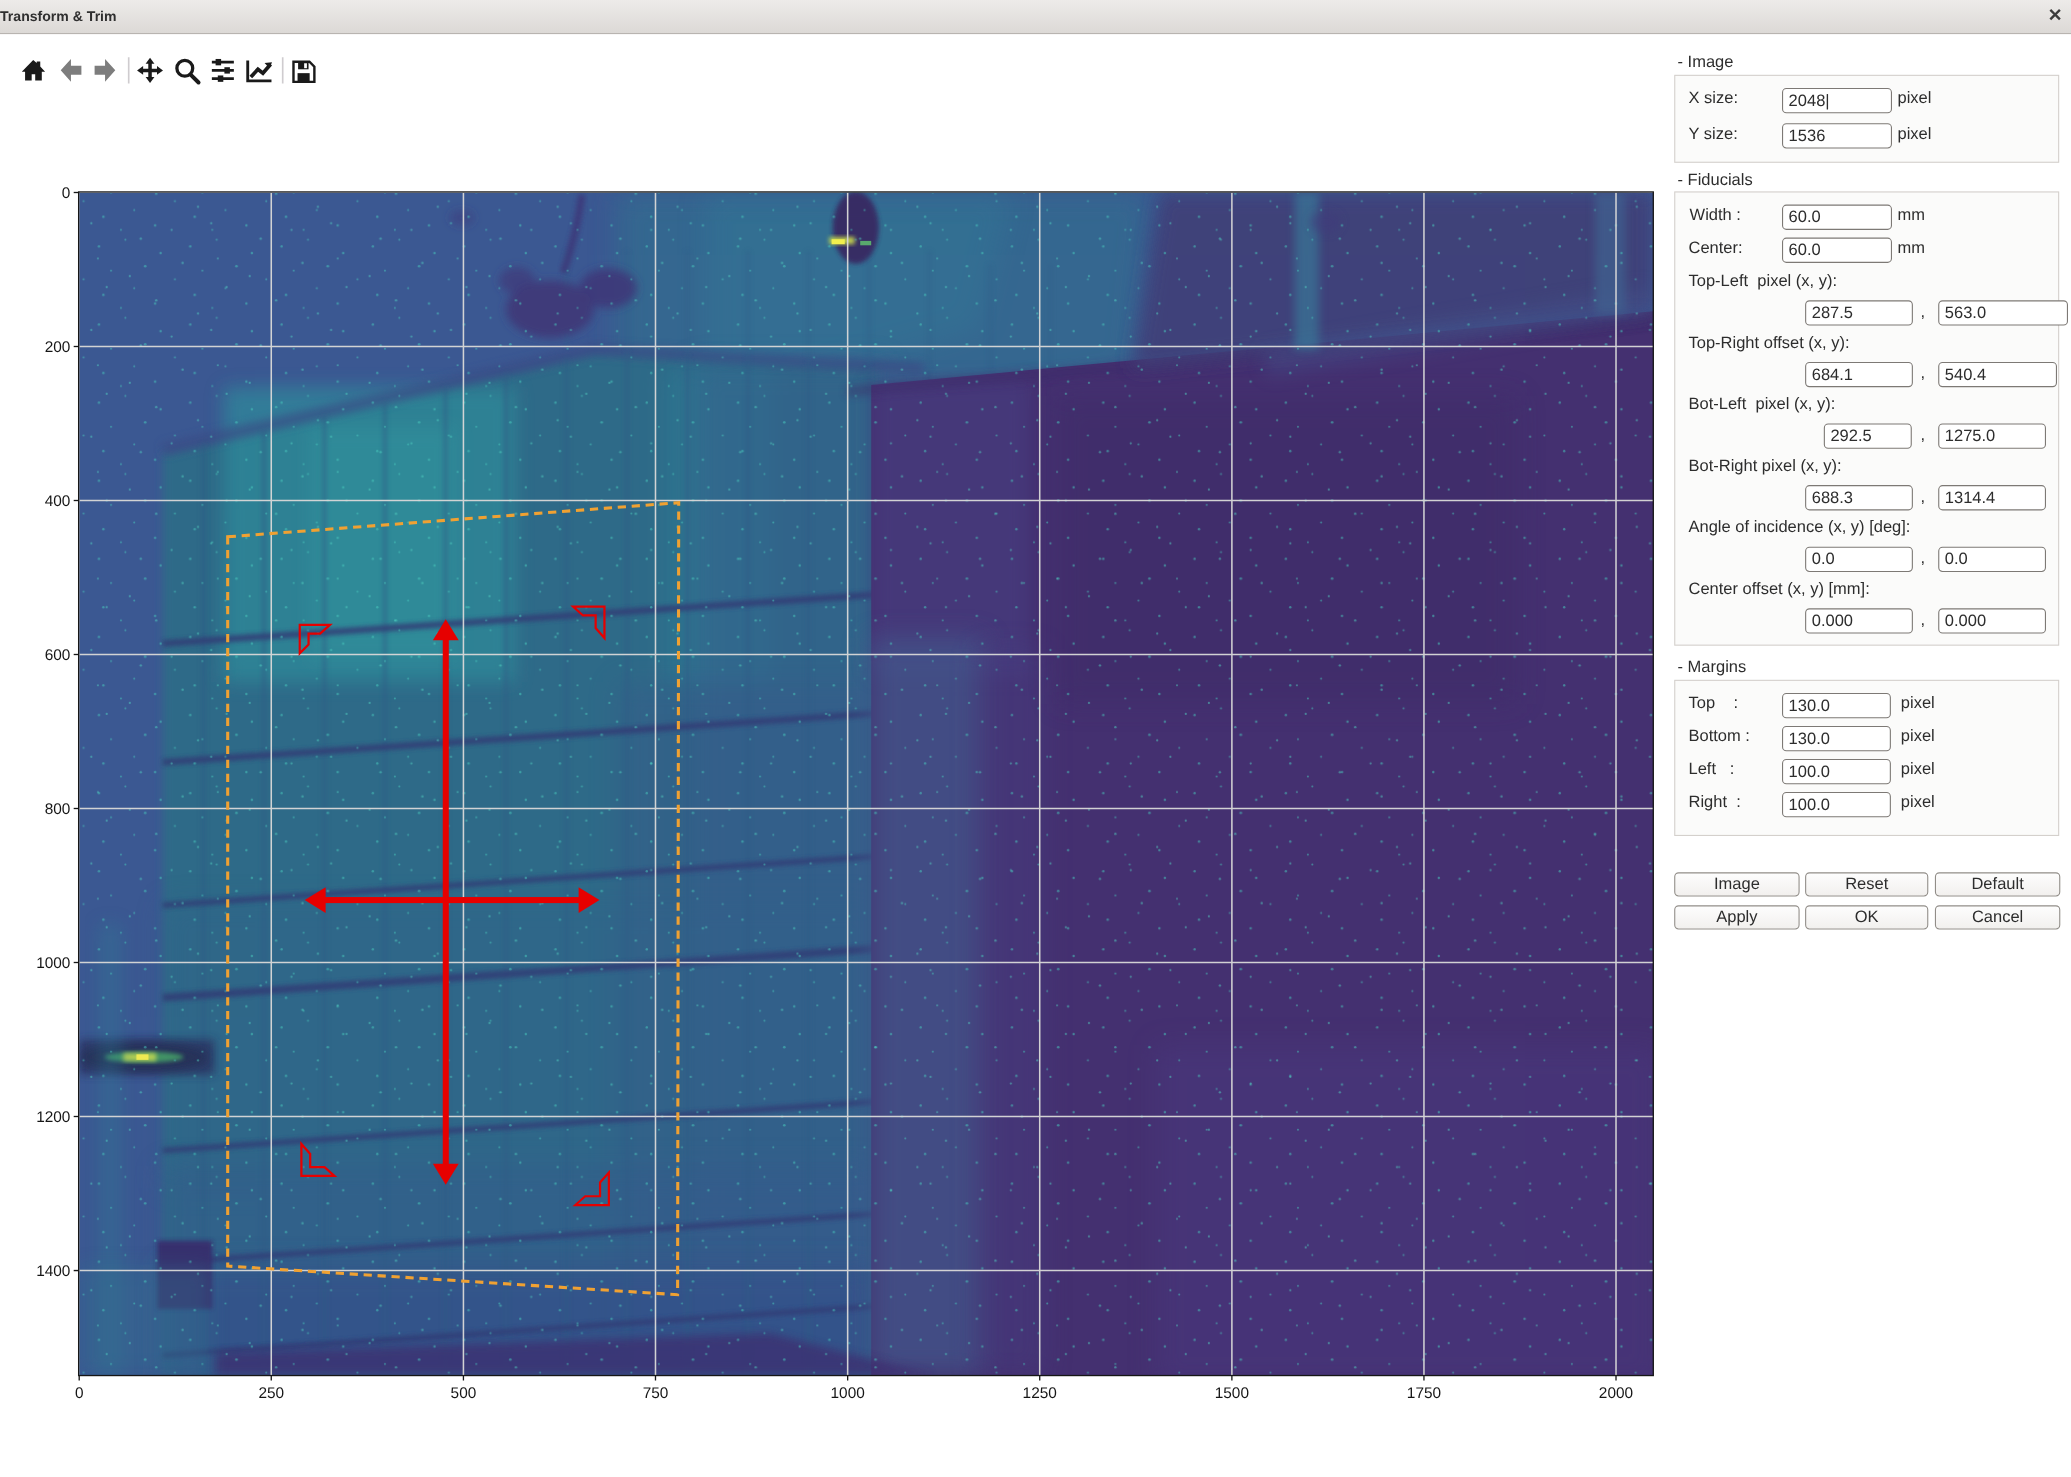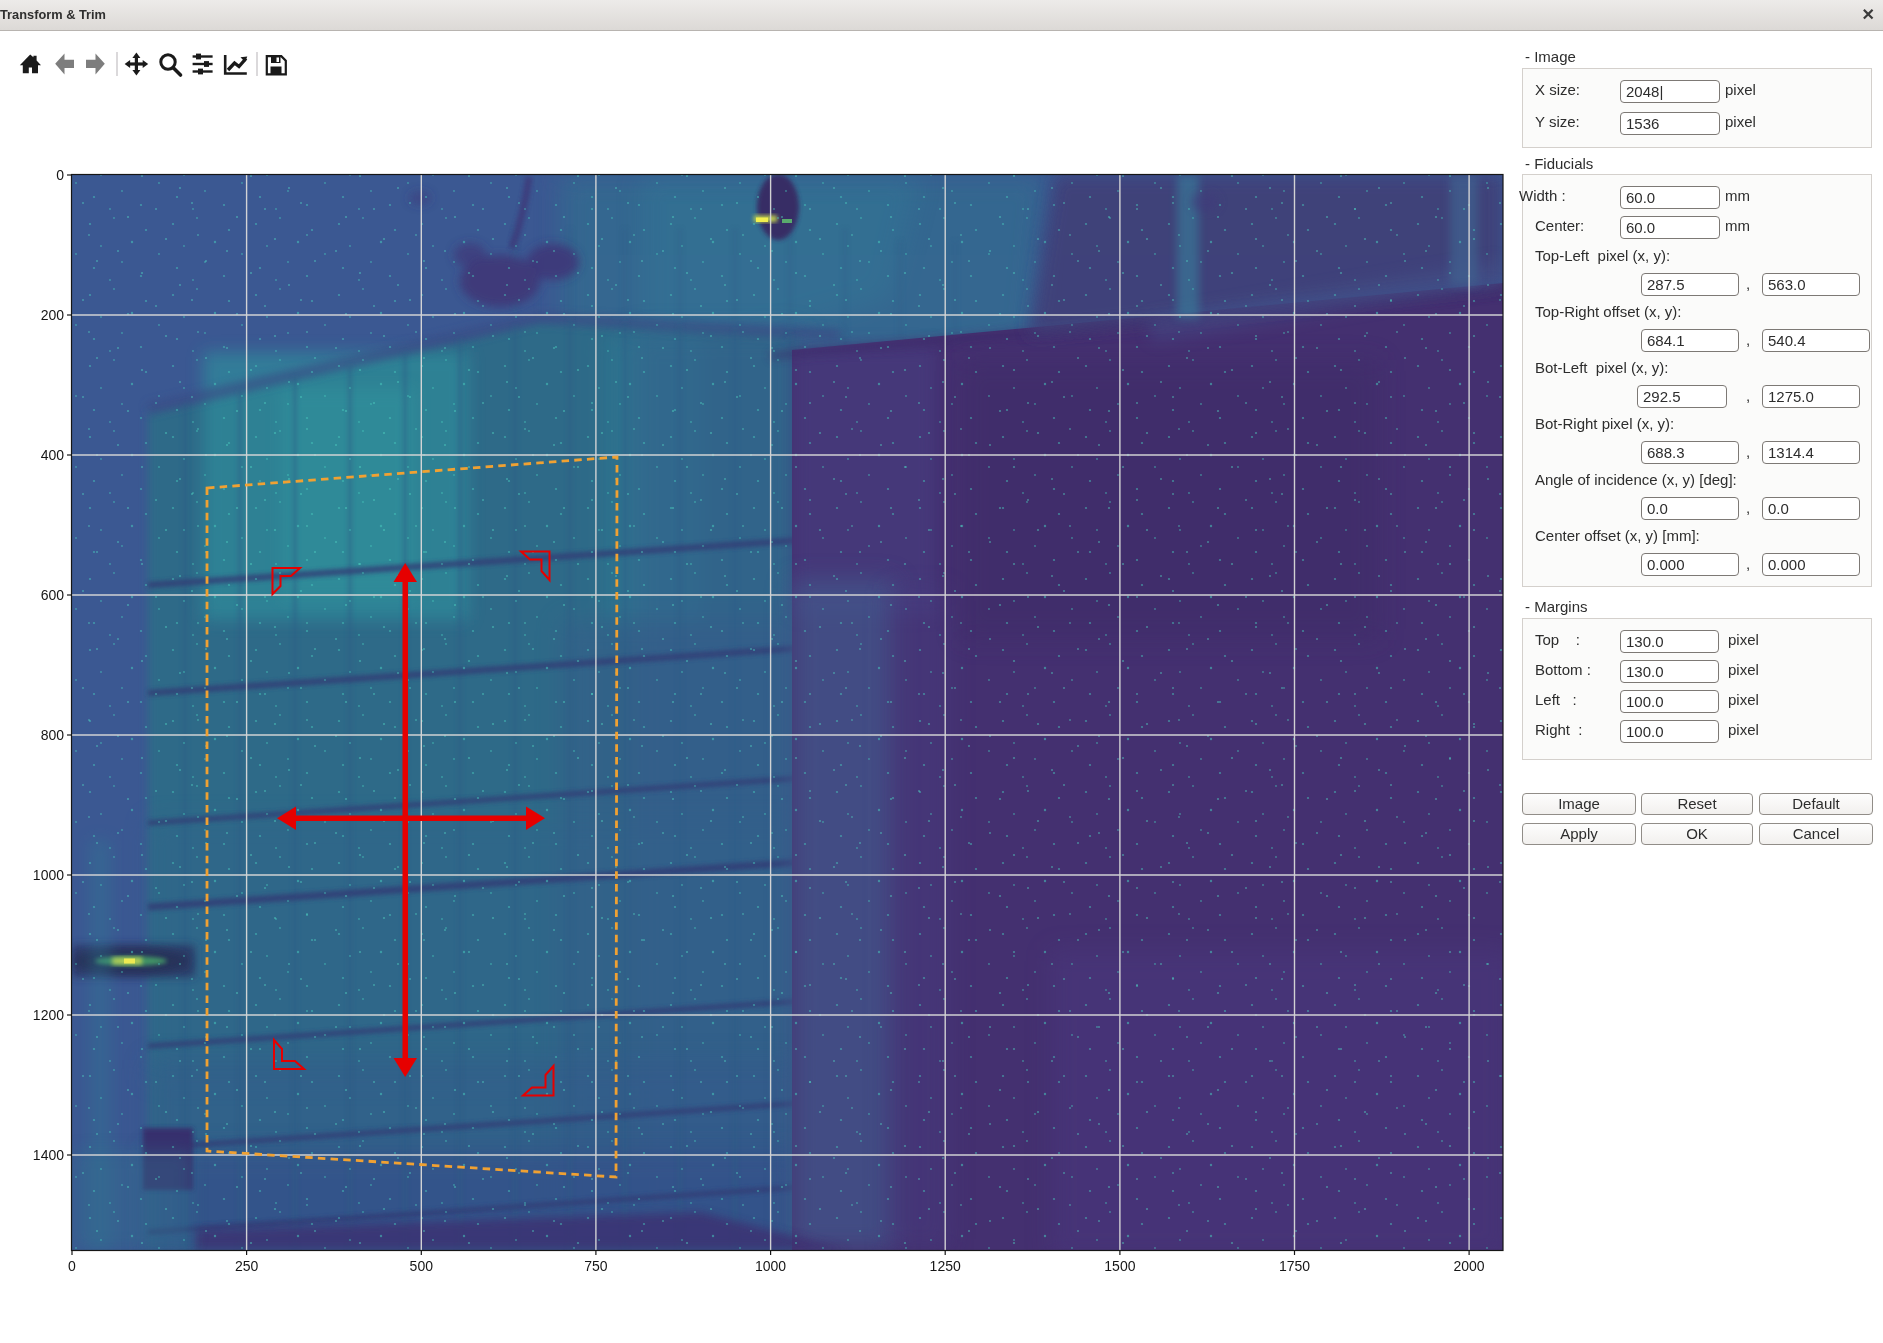--- a/index.html
+++ b/index.html
@@ -291,36 +291,36 @@
 <div class="sechead" style="top:8px">- Image</div>
 <div class="secbox" style="top:28px;height:80px"></div>
 <div class="flabel" style="left:25px;top:41px">X size:</div>
 <div class="finput" style="left:110px;top:39.5px;width:100px">2048<span style="font-weight:100">|</span></div>
 <div class="suffix" style="left:215px;top:41px">pixel</div>
 <div class="flabel" style="left:25px;top:73px">Y size:</div>
 <div class="finput" style="left:110px;top:71.5px;width:100px">1536</div>
 <div class="suffix" style="left:215px;top:73px">pixel</div>
 <div class="sechead" style="top:115px">- Fiducials</div>
 <div class="secbox" style="top:134px;height:413px"></div>
-<div class="flabel" style="left:9px;top:147px">Width :</div>
+<div class="flabel" style="left:26px;top:147px">Width :</div>
 <div class="finput" style="left:110px;top:145.5px;width:100px">60.0</div>
 <div class="suffix" style="left:215px;top:147px">mm</div>
 <div class="flabel" style="left:25px;top:177px">Center:</div>
 <div class="finput" style="left:110px;top:175.5px;width:100px">60.0</div>
 <div class="suffix" style="left:215px;top:177px">mm</div>
 <div class="flabel" style="left:25px;top:207px">Top-Left&nbsp; pixel (x, y):</div>
 <div class="finput" style="left:131px;top:233px;width:98px">287.5</div>
 <div class="flabel" style="left:236px;top:235px">,</div>
-<div class="finput" style="left:252px;top:233px;width:98px">563.0</div>
+<div class="finput" style="left:252px;top:233px;width:118px">563.0</div>
 <div class="flabel" style="left:25px;top:263px">Top-Right offset (x, y):</div>
 <div class="finput" style="left:131px;top:289px;width:98px">684.1</div>
 <div class="flabel" style="left:236px;top:291px">,</div>
 <div class="finput" style="left:252px;top:289px;width:108px">540.4</div>
 <div class="flabel" style="left:25px;top:319px">Bot-Left&nbsp; pixel (x, y):</div>
-<div class="finput" style="left:127px;top:345px;width:90px">292.5</div>
+<div class="finput" style="left:148px;top:345px;width:80px">292.5</div>
 <div class="flabel" style="left:236px;top:347px">,</div>
 <div class="finput" style="left:252px;top:345px;width:98px">1275.0</div>
 <div class="flabel" style="left:25px;top:375px">Bot-Right pixel (x, y):</div>
 <div class="finput" style="left:131px;top:401px;width:98px">688.3</div>
 <div class="flabel" style="left:236px;top:403px">,</div>
 <div class="finput" style="left:252px;top:401px;width:98px">1314.4</div>
 <div class="flabel" style="left:25px;top:431px">Angle of incidence (x, y) [deg]:</div>
 <div class="finput" style="left:131px;top:457px;width:98px">0.0</div>
 <div class="flabel" style="left:236px;top:459px">,</div>
 <div class="finput" style="left:252px;top:457px;width:98px">0.0</div>

